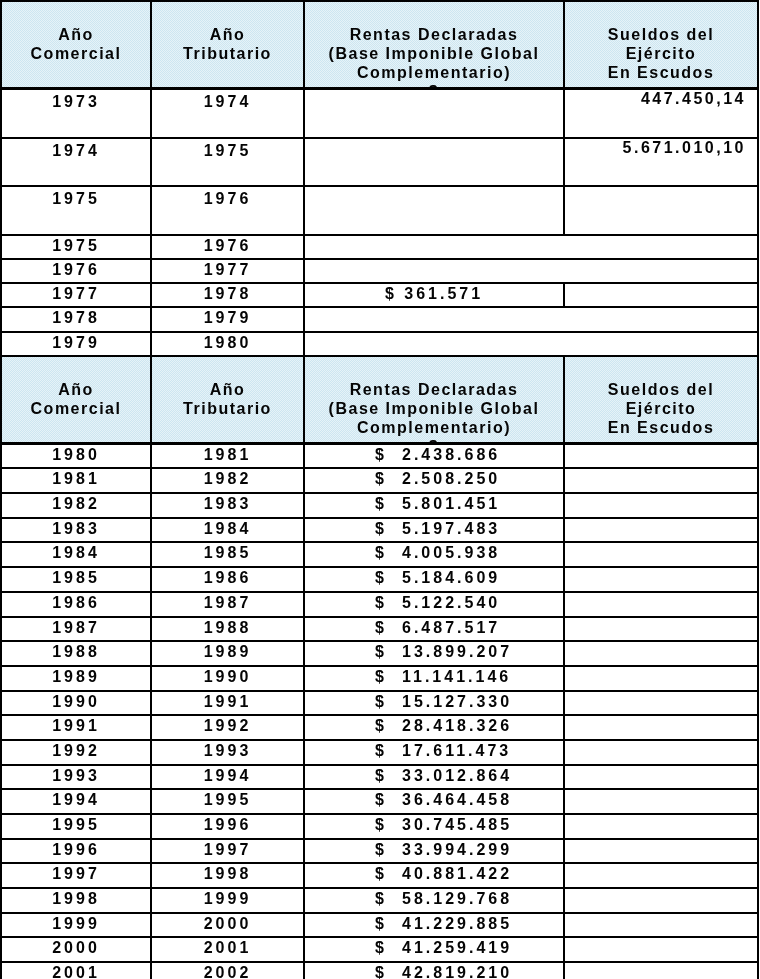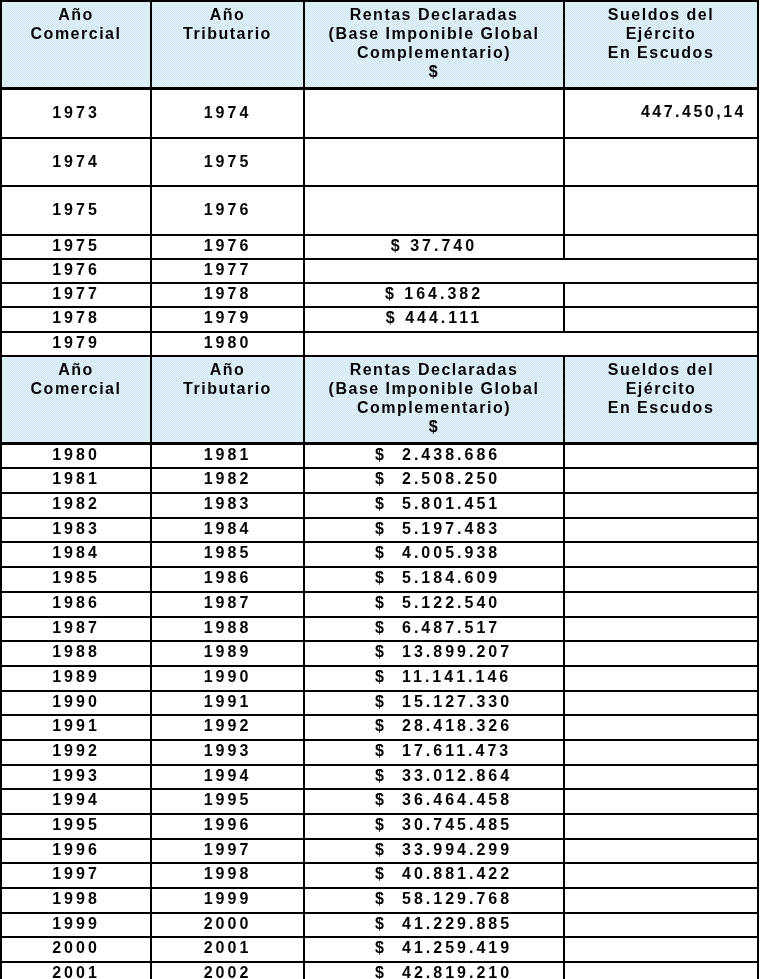--- a/index.html
+++ b/index.html
@@ -16,27 +16,27 @@
   
   .header{
     height:85px;border-bottom-width:3px;
     background-color:var(--header-bg,#cde6f1);
     background-image:
       linear-gradient(45deg, rgba(255,255,255,.5) 25%, transparent 25%, transparent 75%, rgba(255,255,255,.5) 75%),
       linear-gradient(45deg, rgba(255,255,255,.5) 25%, transparent 25%, transparent 75%, rgba(255,255,255,.5) 75%);
     background-size:2px 2px;background-position:0 0,1px 1px;
   }
   .header .cell{
-    text-align:center;padding-top:3px;font-size:16px;letter-spacing:1.5px;line-height:19px;
+    text-align:center;padding-top:23px;font-size:16px;letter-spacing:1.5px;line-height:19px;
   }
 
   
   .tall{height:46.6px;}
-  .tall .c1,.tall .c2{text-align:center;padding-top:12px;font-size:16px;letter-spacing:3px;line-height:21px;}
-  .tall .c4{display:flex;align-items:center;justify-content:flex-end;padding:0 11px 3px 0;font-size:16px;letter-spacing:2.5px;}
+  .tall .c1,.tall .c2{text-align:center;padding-top:1px;font-size:16px;letter-spacing:3px;line-height:21px;}
+  .tall .c4{display:flex;align-items:flex-start;justify-content:flex-end;padding:0 11px 3px 0;font-size:16px;letter-spacing:2.5px;}
 
   
   .early{height:22.2px;}
   .main{height:22.7px;}
   .early .cell,.main .cell{font-size:16px;letter-spacing:3px;line-height:20.5px;}
   .c1,.c2{text-align:center;}
   .early .c3{text-align:center;}
 
   
   .money{display:flex;padding-left:70px;}
@@ -75,47 +75,48 @@
         <div class="cell c2">1974</div>
         <div class="cell c3"></div>
         <div class="cell c4">
           <span>447.450,14</span>
         </div>
       </div>
       <div class="row tall">
         <div class="cell c1">1974</div>
         <div class="cell c2">1975</div>
         <div class="cell c3"></div>
+        <div class="cell c4">
+          <span>5.671.010,10</span>
+        </div>
       </div>
       <div class="row tall">
         <div class="cell c1">1975</div>
         <div class="cell c2">1976</div>
         <div class="cell c3"></div>
       </div>
       <div class="row early">
         <div class="cell c1">1975</div>
         <div class="cell c2">1976</div>
-        <div class="cell c3">$ 37.740</div>
         <div class="cell c4"></div>
       </div>
       <div class="row early">
         <div class="cell c1">1976</div>
         <div class="cell c2">1977</div>
         <div class="cell c4"></div>
       </div>
       <div class="row early">
         <div class="cell c1">1977</div>
         <div class="cell c2">1978</div>
-        <div class="cell c3">$ 164.382</div>
+        <div class="cell c3">$ 361.571</div>
         <div class="cell c4"></div>
       </div>
       <div class="row early">
         <div class="cell c1">1978</div>
         <div class="cell c2">1979</div>
-        <div class="cell c3">$ 444.111</div>
         <div class="cell c4"></div>
       </div>
       <div class="row early">
         <div class="cell c1">1979</div>
         <div class="cell c2">1980</div>
         <div class="cell c4"></div>
       </div>
     </div>
 
   <div class="row header">

